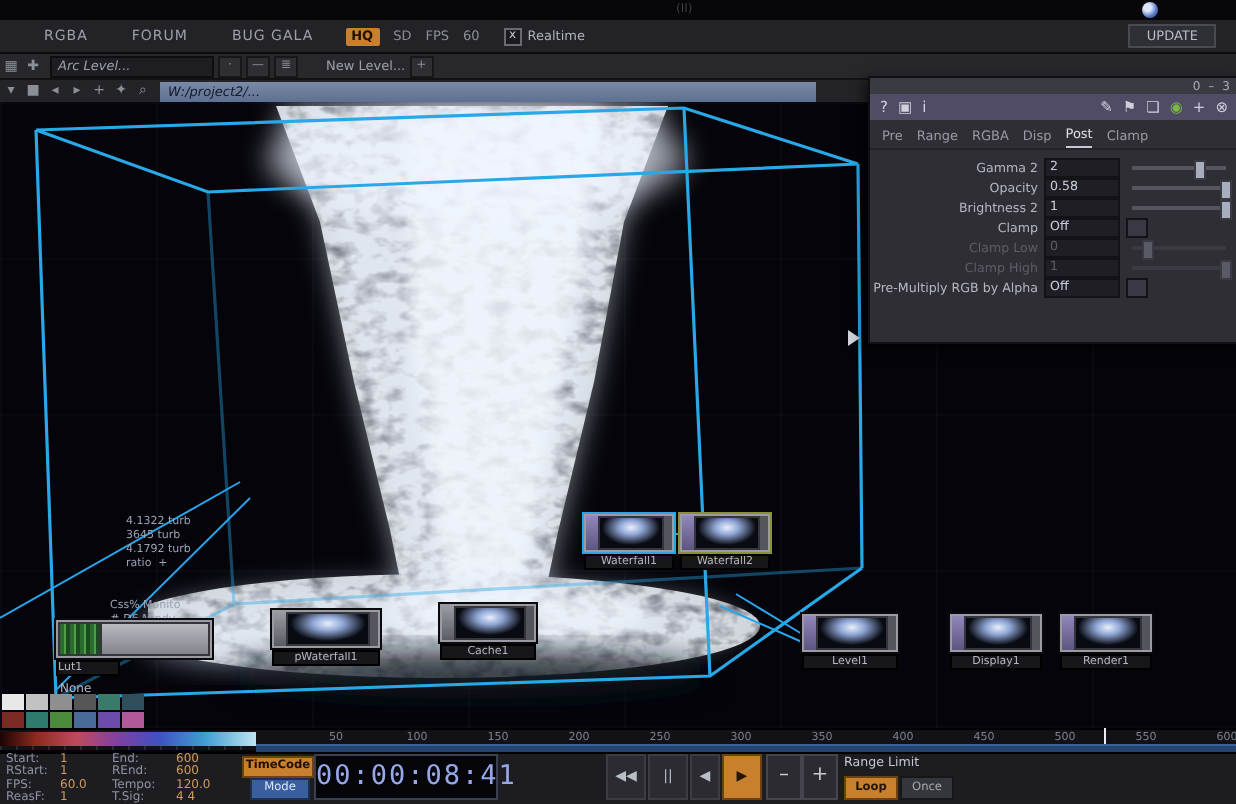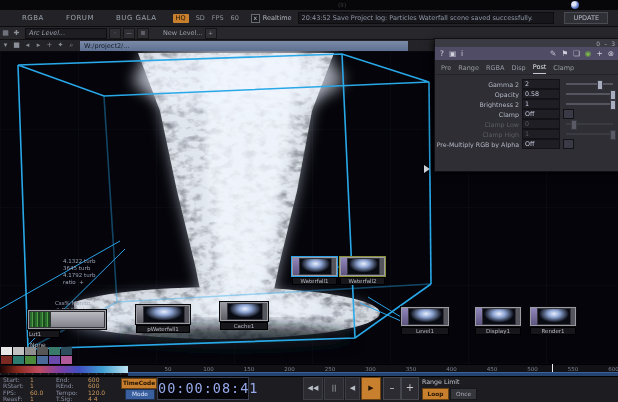--- a/index.html
+++ b/index.html
@@ -8,21 +8,21 @@
   .abs{position:absolute;}
 
   
   #titlebar{left:0;top:0;width:618px;height:10px;background:#070709;}
   #tb-center{left:338px;top:1px;font-size:6px;color:#3c3c44;}
   #tb-logo{left:571px;top:1px;width:8px;height:8px;border-radius:50%;
            background:radial-gradient(circle at 35% 35%, #dfe6f6 0 25%, #5a7ac8 60%, #23315e 100%);}
   #menubar{left:0;top:10px;width:618px;height:16px;background:#232327;border-bottom:1px solid #0c0c0e;
            display:flex;align-items:center;}
   .mi{font-size:7px;color:#9aa0ab;margin-left:22px;letter-spacing:.5px;}
-  #hq-badge{margin-left:16px;background:#c87f2e;color:#1d1103;font-size:6.5px;font-weight:normal;
+  #hq-badge{margin-left:16px;background:#c87f2e;color:#1d1103;font-size:6.5px;font-weight:bold;
             padding:0 3px;border-radius:1px;line-height:9px;}
   .mini-lbl{font-size:6.5px;color:#8a8f98;margin-left:7px;}
   #rt-chk{margin-left:12px;width:7px;height:7px;background:#1b1b1f;border:1px solid #6a6a72;
           color:#c4c8d0;font-size:6px;line-height:6px;text-align:center;}
   #rt-lbl{font-size:6.5px;color:#aeb2bc;margin-left:3px;}
   #status-field{margin-left:6px;width:248px;height:10px;line-height:10px;background:#17171b;
                 border:1px solid #0d0d10;color:#8f97a8;font-size:6.5px;padding:0 3px;
                 white-space:nowrap;overflow:hidden;}
   #update-btn{margin-left:auto;margin-right:10px;background:#2f2f36;border:1px solid #4a4a52;
               color:#b9bdc6;font-size:6.5px;line-height:10px;padding:0 8px;}
@@ -31,21 +31,21 @@
             display:flex;align-items:center;}
   #toolbar3{left:0;top:40px;width:434px;height:11px;background:#242428;display:flex;align-items:center;}
   .tb-icon{font-size:7px;color:#8a8f98;width:11px;text-align:center;line-height:9px;}
   .combo{background:#1d1d22;border:1px solid #0e0e12;color:#9aa0ac;font-size:6.5px;height:9px;
          line-height:9px;padding:0 3px;width:74px;margin-left:3px;white-space:nowrap;overflow:hidden;font-style:italic;}
   .mini-btn{width:10px;height:9px;background:#2e2e33;border:1px solid #17171a;color:#8a8f98;
             font-size:6px;line-height:8px;text-align:center;margin-left:2px;}
   #new-level-lbl{font-size:6.5px;color:#9aa0ac;margin-left:14px;}
   #path-bar{margin-left:3px;width:324px;height:10px;line-height:10px;
             background:linear-gradient(#7a8aa8,#5e7091);color:#131a29;font-size:6.5px;
-            padding:0 0 0 4px;white-space:nowrap;overflow:hidden;}
+            padding:0 0 0 4px;white-space:nowrap;overflow:hidden;font-style:italic;}
 
   
   #viewport{left:0;top:51px;width:618px;height:313px;background:#04040a;
     background-image:
       repeating-linear-gradient(90deg, rgba(130,140,165,.045) 0 1px, transparent 1px 78px),
       repeating-linear-gradient(0deg, rgba(130,140,165,.035) 0 1px, transparent 1px 78px);}
   #scene{left:0;top:51px;width:618px;height:313px;pointer-events:none;}
 
   .ovl{position:absolute;font-size:5.5px;line-height:7px;color:#9aa3b4;white-space:pre;}
   #none-lbl{left:30px;top:290px;font-size:6px;color:#b6bac2;}
@@ -152,21 +152,20 @@
   <div class="abs" id="menubar">
     <span class="mi">RGBA</span>
     <span class="mi">FORUM</span>
     <span class="mi">BUG GALA</span>
     <span id="hq-badge">HQ</span>
     <span class="mini-lbl">SD</span>
     <span class="mini-lbl">FPS</span>
     <span class="mini-lbl">60</span>
     <span id="rt-chk">x</span>
     <span id="rt-lbl">Realtime</span>
-    <span id="status-field">20:43:52 Save Project log: Particles Waterfall scene saved successfully.</span>
     <span id="update-btn">UPDATE</span>
   </div>
 
   <div class="abs" id="toolbar2">
     <span class="tb-icon">▦</span>
     <span class="tb-icon">✚</span>
     <span class="combo">Arc Level...</span>
     <span class="mini-btn">·</span>
     <span class="mini-btn">—</span>
     <span class="mini-btn">≣</span>

